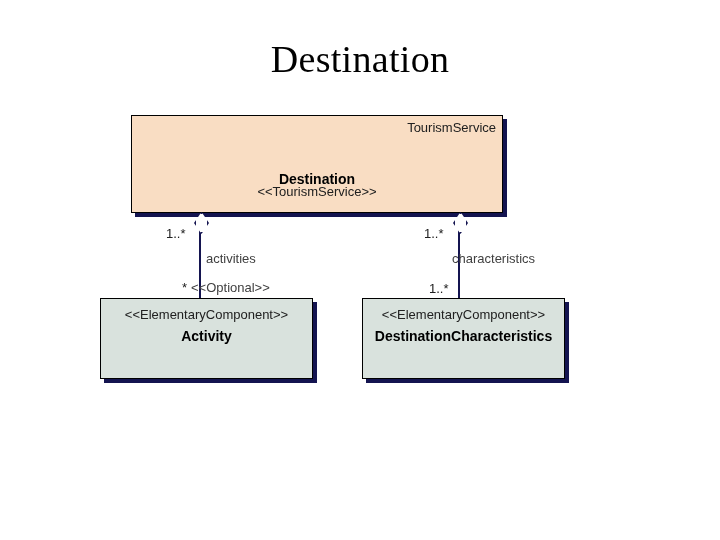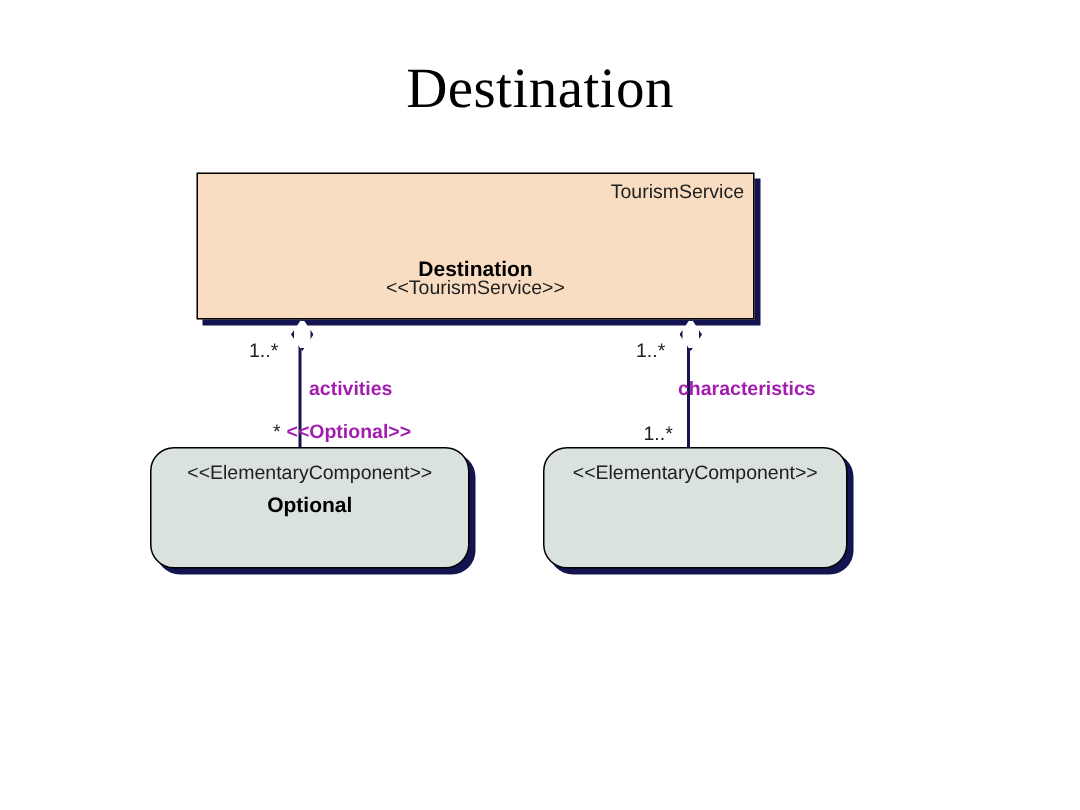--- a/index.html
+++ b/index.html
@@ -47,21 +47,21 @@
   }
 
   
   .uml-box {
     position: absolute;
     box-sizing: border-box;
     border: 1px solid #000000;
     box-shadow: 4px 4px 0 0 #141450;
   }
   .uml-box.peach { background: #f9ddc3; }
-  .uml-box.greyish { background: #d9e2dd; border-radius: 16px; }
+  .uml-box.greyish { background: #d9e2dd; }
 
   .box-pkg {
     position: absolute;
     right: 6px;
     top: 4px;
     font-size: 13px;
     font-weight: 400;
     color: #202020;
     white-space: nowrap;
   }
@@ -127,22 +127,22 @@
     clip-path: polygon(50% 0%, 100% 50%, 50% 100%, 0% 50%);
     border-radius: 1px;
   }
   #diamond-activities { left: 194px; top: 212px; }
   #diamond-characteristics { left: 453px; top: 212px; }
 
   
   .assoc-label {
     position: absolute;
     font-size: 13px;
-    font-weight: 700;
-    color: #a21caf;
+    font-weight: 400;
+    color: #404040;
     white-space: nowrap;
   }
   .assoc-mult {
     position: absolute;
     font-size: 13px;
     font-weight: 400;
     color: #202020;
     white-space: nowrap;
   }
 
@@ -187,25 +187,26 @@
     <div class="assoc-label" id="stereotype-optional">&lt;&lt;Optional&gt;&gt;</div>
 
     <div class="assoc-line" id="assoc-line-characteristics"></div>
     <div class="diamond" id="diamond-characteristics"></div>
     <div class="assoc-mult" id="mult-dest-characteristics">1..*</div>
     <div class="assoc-label" id="label-characteristics">characteristics</div>
     <div class="assoc-mult" id="mult-characteristics-end">1..*</div>
 
     <div class="uml-box greyish" id="box-activity">
       <div class="box-stereotype">&lt;&lt;ElementaryComponent&gt;&gt;</div>
-      <div class="box-name">Optional</div>
+      <div class="box-name">Activity</div>
     </div>
 
     <div class="uml-box greyish" id="box-destination-characteristics">
       <div class="box-stereotype">&lt;&lt;ElementaryComponent&gt;&gt;</div>
+      <div class="box-name">DestinationCharacteristics</div>
     </div>
 
   </div>
 
   <div class="footer">
     
     
     
     
     

